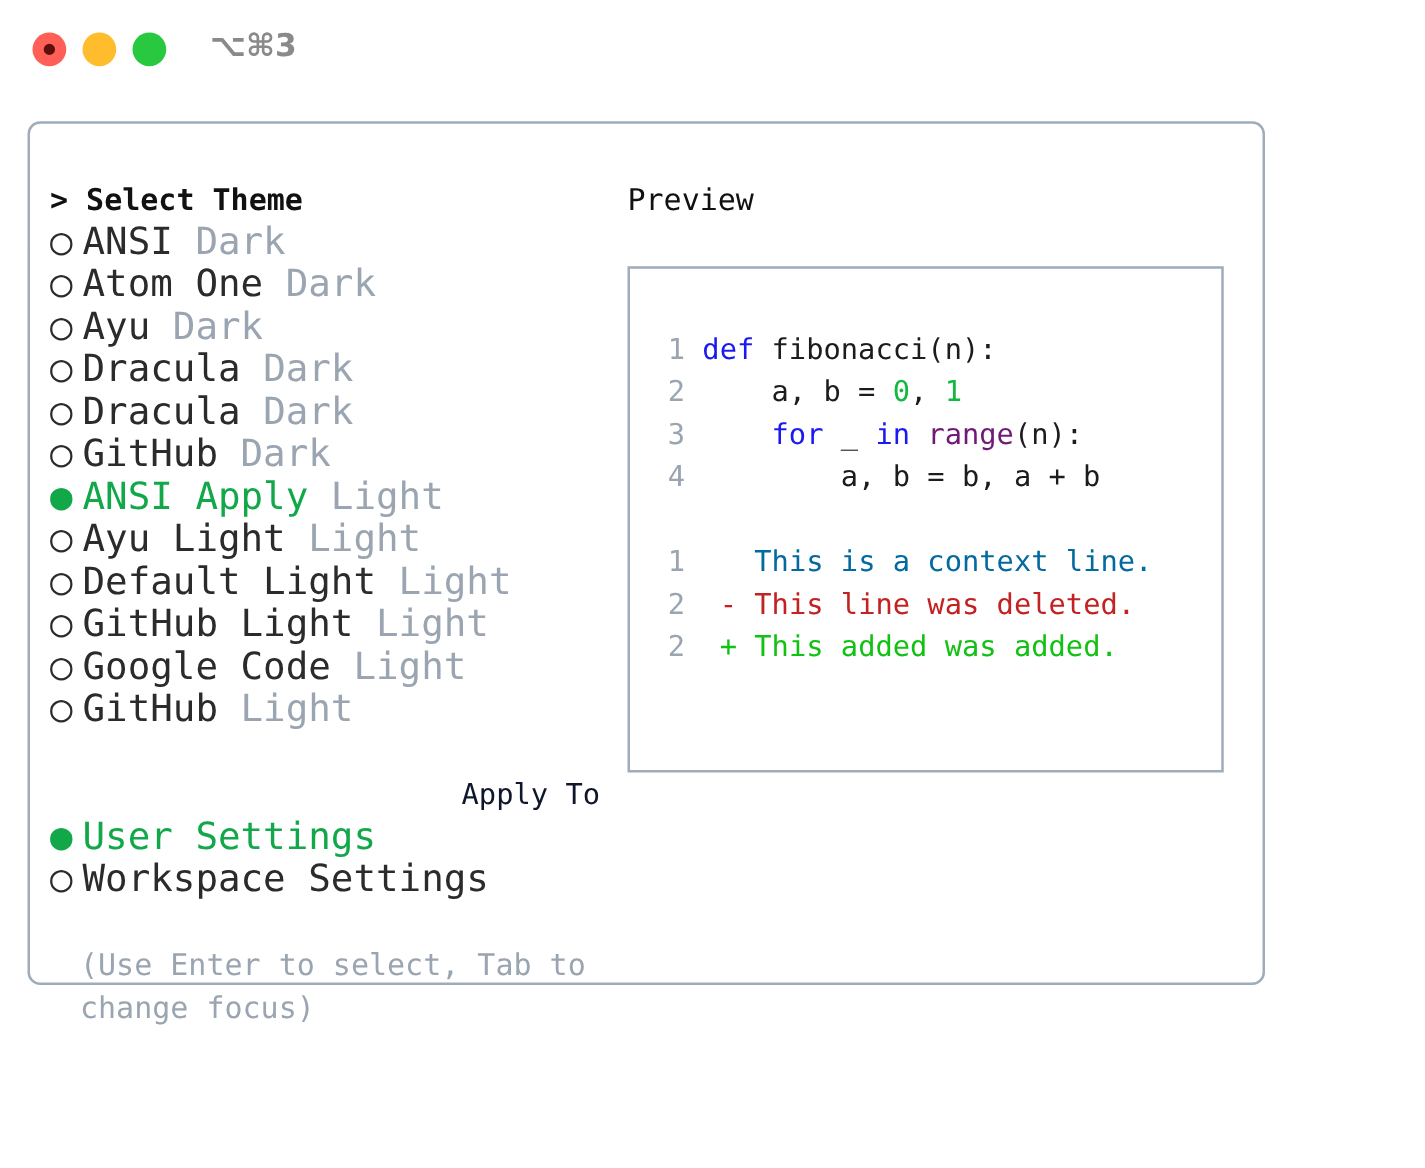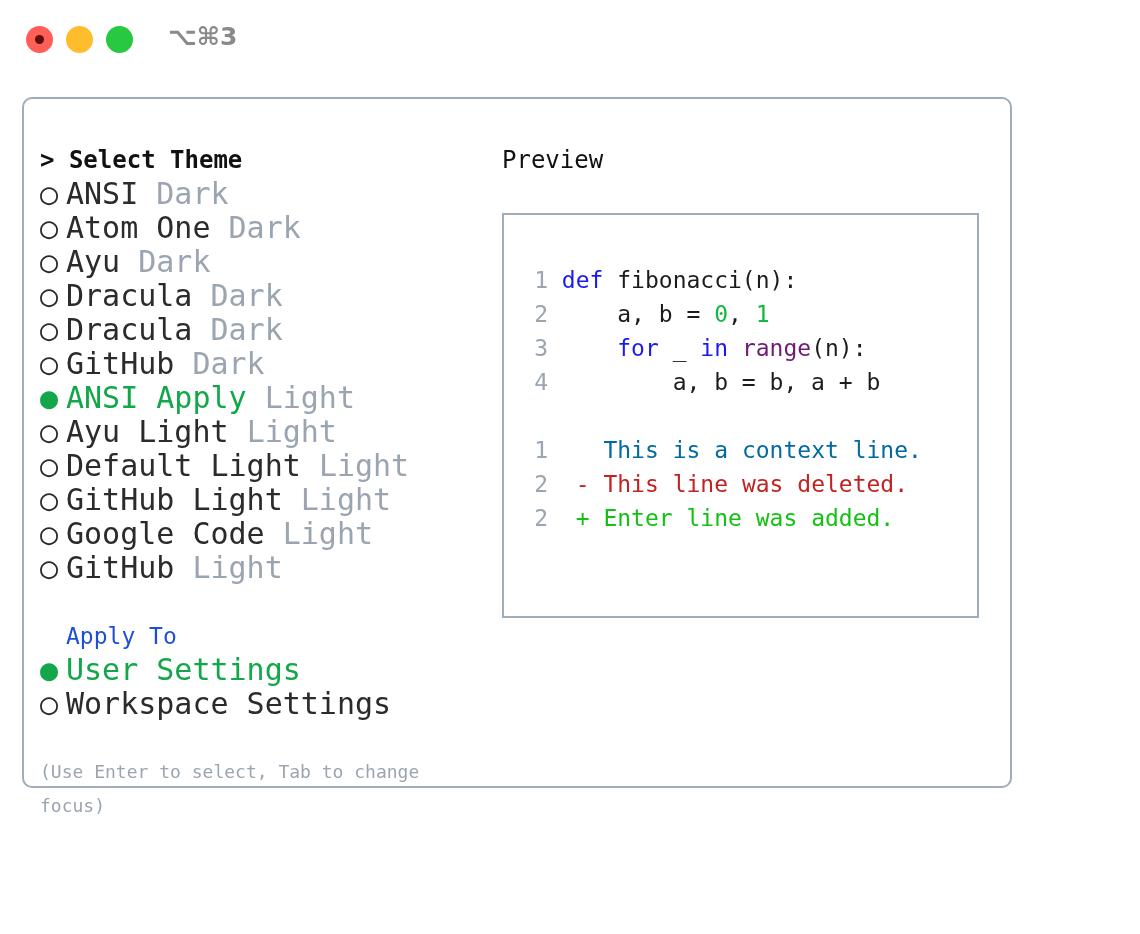--- a/index.html
+++ b/index.html
@@ -105,34 +105,36 @@
   }
   .opt-row.selected { color: #12a84a; }
   .opt-row.selected .marker { color: #12a84a; }
   .opt-row .variant { color: #9aa5b1; }
   .opt-row.selected .variant { color: #9aa5b1; }
 
   .section-gap { height: 34px; }
 
   .apply-header {
     font-size: 23px;
-    color: #1d4ed8;
+    color: #0f172a;
     line-height: 34px;
     white-space: pre;
     padding-left: 26px;
+    text-align: right;
   }
 
   .hint {
     margin-top: 34px;
-    font-size: 18px;
+    font-size: 24px;
     line-height: 34px;
     color: #9aa5b1;
     width: 412px;
     white-space: pre-wrap;
     word-spacing: 0px;
+    margin-left: 24px;
   }
 
   
   .right-col {
     position: absolute;
     left: 478px;
     top: 44px;
     width: 492px;
   }
 
@@ -223,19 +225,19 @@
         <div id="code-lines">
             <div class="code-line"><span class="lnum">1</span><span> </span><span class="kw">def </span><span class="plain">fibonacci(n):</span></div>
             <div class="code-line"><span class="lnum">2</span><span> </span><span class="plain">    a, b = </span><span class="num">0</span><span class="plain">, </span><span class="num">1</span></div>
             <div class="code-line"><span class="lnum">3</span><span> </span><span class="plain">    </span><span class="kw">for</span><span class="plain"> _ </span><span class="kw">in</span><span class="plain"> </span><span class="fn">range</span><span class="plain">(n):</span></div>
             <div class="code-line"><span class="lnum">4</span><span> </span><span class="plain">        a, b = b, a + b</span></div>
           </div>
         <div class="diff-gap"></div>
         <div id="diff-lines">
             <div class="code-line"><span class="lnum">1</span><span>  </span><span class="diff-ctx"> </span><span> </span><span class="diff-ctx">This is a context line.</span></div>
             <div class="code-line"><span class="lnum">2</span><span>  </span><span class="diff-del">-</span><span> </span><span class="diff-del">This line was deleted.</span></div>
-            <div class="code-line"><span class="lnum">2</span><span>  </span><span class="diff-add">+</span><span> </span><span class="diff-add">Enter line was added.</span></div>
+            <div class="code-line"><span class="lnum">2</span><span>  </span><span class="diff-add">+</span><span> </span><span class="diff-add">This added was added.</span></div>
           </div>
       </div>
     </div>
 
   </div>
 </div>
 
 </body></html>

